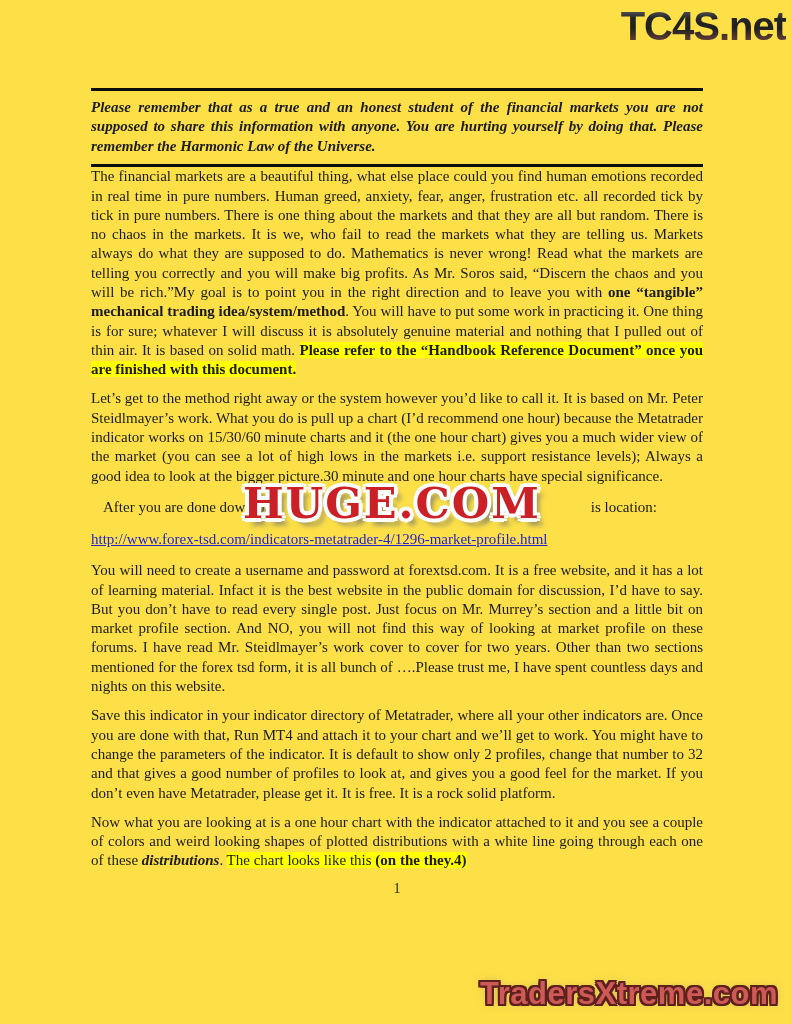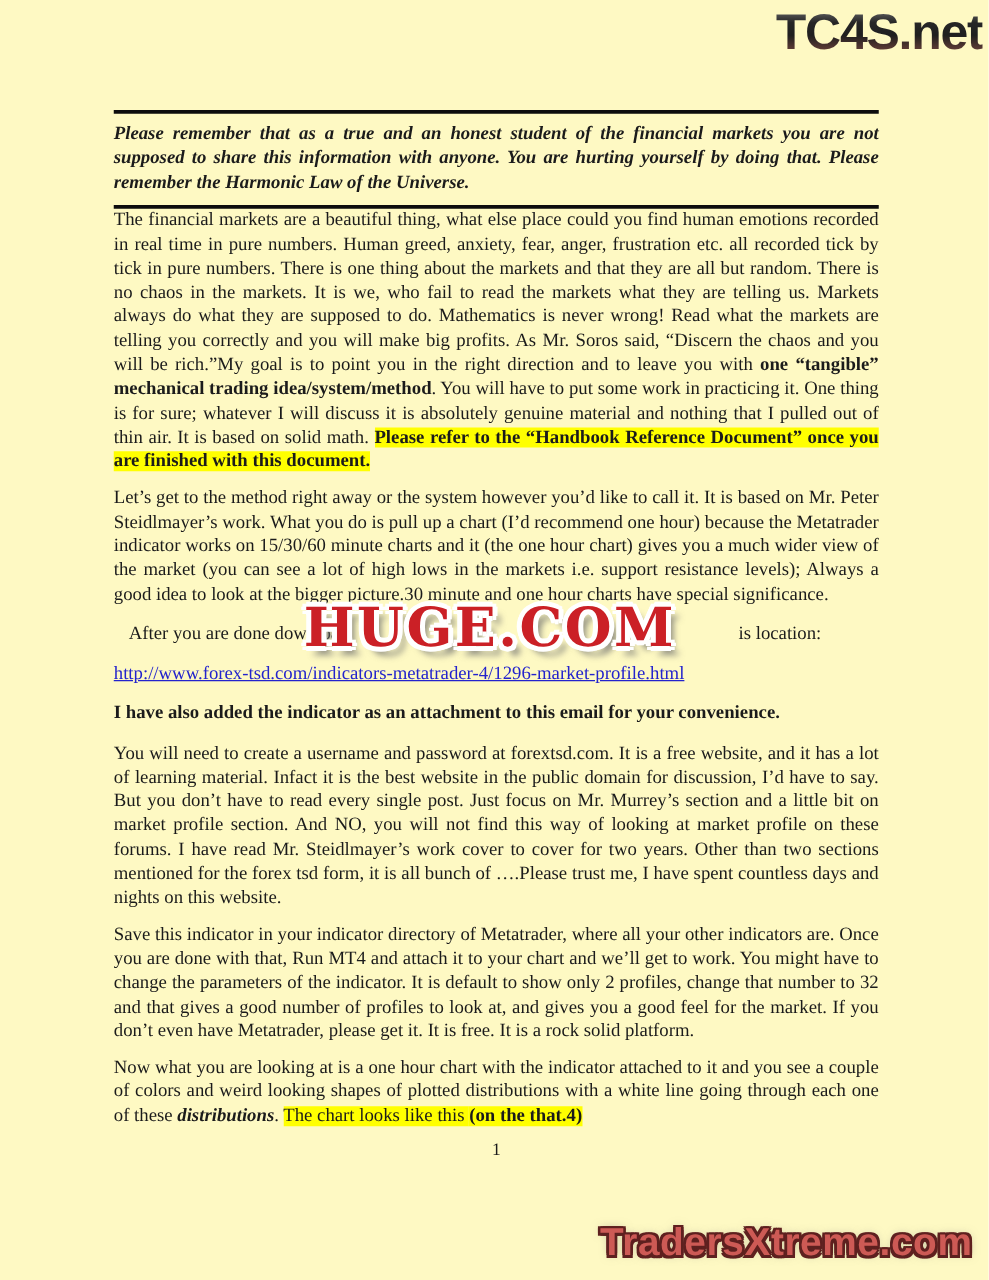--- a/index.html
+++ b/index.html
@@ -1,16 +1,16 @@
 <!DOCTYPE html>
 <html><head>
 <meta charset="utf-8">
 <style>
   html,body{margin:0;padding:0;background:#ffffff;}
-  .page{position:relative;width:791px;height:1024px;background:#fef9c3;font-family:"Liberation Serif",serif;color:#1b1b1b;overflow:hidden;}
+  .page{position:relative;width:791px;height:1024px;background:#fde047;font-family:"Liberation Serif",serif;color:#1b1b1b;overflow:hidden;}
 
   
   .top-logo{position:absolute;top:4px;right:5px;font-family:"Liberation Sans",sans-serif;
     font-weight:bold;font-size:40px;line-height:1.1;letter-spacing:-1px;color:#2a2a2a;}
   @supports ((-webkit-background-clip:text) or (background-clip:text)){
     .top-logo{background:linear-gradient(180deg,#7d7d7d 0%,#262626 32%,#1f1f1f 55%,#8a4f45 100%);
       -webkit-background-clip:text;background-clip:text;color:transparent;}
   }
 
   .content{position:absolute;left:91px;top:88px;width:612px;}
@@ -63,27 +63,26 @@
 
     <p class="body-par">Let’s get to the method right away or the system however you’d like to call it.  It is based on Mr. Peter Steidlmayer’s work. What you do is pull up a chart (I’d recommend one hour) because the Metatrader indicator works on 15/30/60 minute charts and it (the one hour chart) gives you a much wider view of the market (you can see a lot of high lows in the markets i.e. support resistance levels); Always a good idea to look at the bigger picture.30 minute and one hour charts have special significance.</p>
 
     <div class="dl-wrap">
       <p class="dl-line"><span>After you are done download</span><span class="dl-gap"></span><span>is location:</span></p>
       <div class="watermark">HUGE.COM</div>
     </div>
 
     <p class="link-line"><a class="link">http://www.forex-tsd.com/indicators-metatrader-4/1296-market-profile.html</a></p>
 
-    <p class="bold-note">I have also added the indicator as an attachment to this email for your convenience.</p>
 
     <p class="body-par">You will need to create a username and password at forextsd.com. It is a free website, and it has a lot of learning material. Infact it is the best website in the public domain for discussion, I’d have to say. But you don’t have to read every single post. Just focus on Mr. Murrey’s section and a little bit on market profile section. And NO, you will not find this way of looking at market profile on these forums. I have read Mr. Steidlmayer’s work cover to cover for two years. Other than two sections mentioned for the forex tsd form, it is all bunch of ….Please trust me, I have spent countless days and nights on this website.</p>
 
     <p class="body-par">Save this indicator in your indicator directory of Metatrader, where all your other indicators are. Once you are done with that, Run MT4 and attach it to your chart and we’ll get to work. You might have to change the parameters of the indicator. It is default to show only 2 profiles, change that number to 32 and that gives a good number of profiles to look at, and gives you a good feel for the market. If you don’t even have Metatrader, please get it. It is free. It is a rock solid platform.</p>
 
-    <p class="body-par"><span>Now what you are looking at is a one hour chart with the indicator attached to it and you see a couple of colors and weird looking shapes of plotted distributions with a white line going through each one of these </span><span class="bi">distributions</span><span>. </span><span class="hl">The chart looks like this </span><span class="b hl">(on the that.4)</span></p>
+    <p class="body-par"><span>Now what you are looking at is a one hour chart with the indicator attached to it and you see a couple of colors and weird looking shapes of plotted distributions with a white line going through each one of these </span><span class="bi">distributions</span><span>. </span><span class="hl">The chart looks like this </span><span class="b hl">(on the they.4)</span></p>
 
     <div class="page-num">1</div>
 
   </div>
 
   <div class="bottom-logo">TradersXtreme.com</div>
 
 </div>
 
 </body></html>

